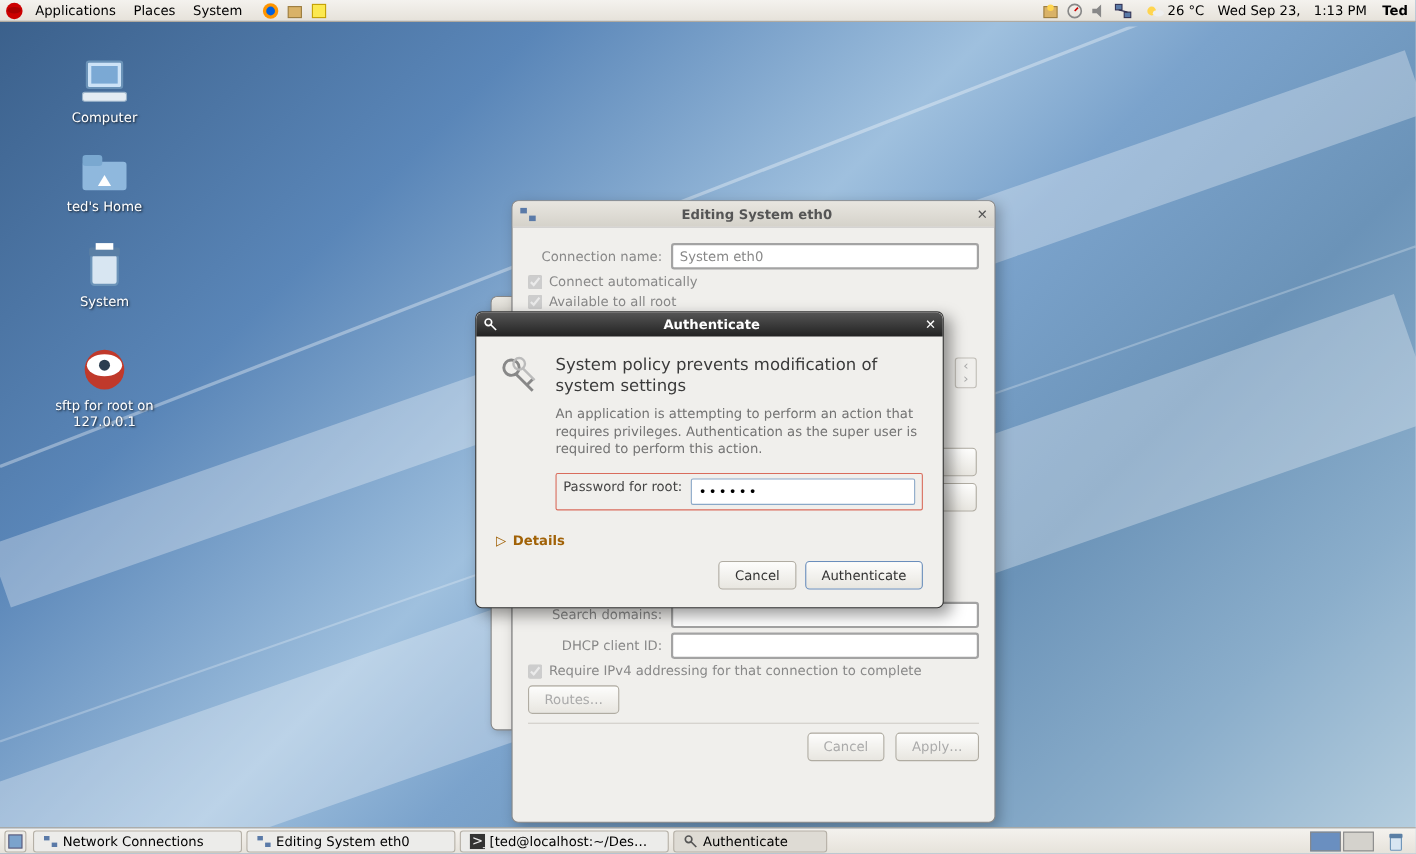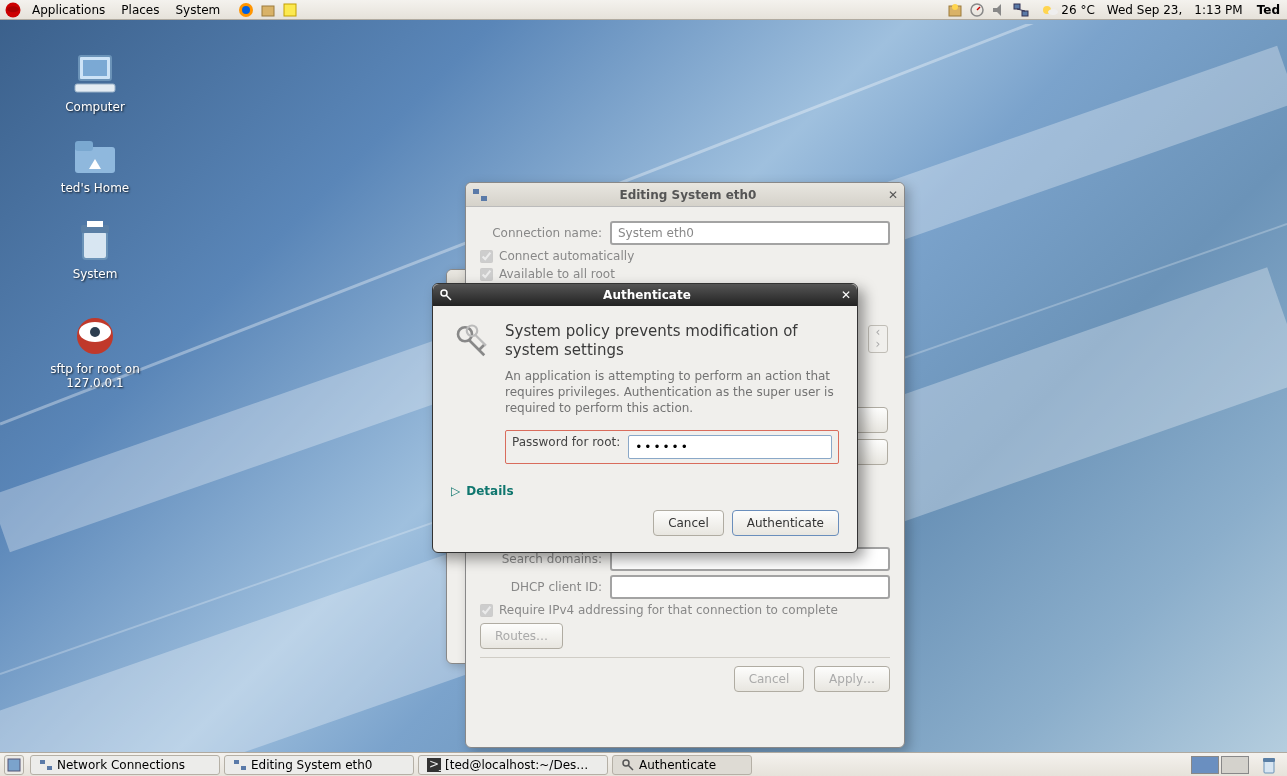--- a/index.html
+++ b/index.html
@@ -31,21 +31,21 @@
 .auth-title{height:22px;background:linear-gradient(#555,#222);color:#fff;border-radius:6px 6px 0 0;display:flex;align-items:center;padding:0 6px;font-weight:bold}
 .auth-title .t{flex:1;text-align:center}
 .auth-body{padding:16px 18px}
 .auth-hdr{display:flex;gap:12px;margin-bottom:10px}
 .keys-icon{width:42px;height:42px;flex-shrink:0}
 .auth-h1{font-weight:normal;font-size:15px;color:#3a3a3a;line-height:1.25}
 .auth-p{color:#737373;margin-top:8px;line-height:1.35}
 .pw-row{display:flex;align-items:flex-start;margin-top:14px;border:1.5px solid #d96c5c;padding:4px 6px;border-radius:2px}
 .pw-row label{color:#444;margin-right:8px}
 .pw-row input{flex:1;height:24px;border:1px solid #8aa8c8;border-radius:2px;padding:0 6px;letter-spacing:2px}
-.details{margin-top:20px;color:#0f766e;font-weight:bold;cursor:pointer}
+.details{margin-top:20px;color:#a16207;font-weight:bold;cursor:pointer}
 .details .tri{display:inline-block;margin-right:6px}
 .auth-btns{display:flex;justify-content:flex-end;gap:8px;margin-top:12px}
 .auth-btns .btn{color:#333}
 .auth-btns .primary{border:1.5px solid #6a8ebc}
 .bottom-panel{position:absolute;bottom:0;left:0;right:0;height:24px;background:linear-gradient(#f4f2ee,#e6e2da);border-top:1px solid #b0aaa0;display:flex;align-items:center}
 .task{height:20px;margin:0 2px;padding:0 8px;border:1px solid #b5b0a6;border-radius:3px;display:flex;align-items:center;gap:4px;background:#ececea;min-width:190px;cursor:pointer}
 .task.active{background:#dedbd4}
 .show-desktop{width:20px;height:20px;margin:0 4px;border:1px solid #b5b0a6;border-radius:3px;display:flex;align-items:center;justify-content:center;background:#ecebe7}
 .ws-switcher{margin-left:auto;display:flex;gap:2px;padding:0 4px}
 .ws{width:28px;height:18px;border:1px solid #888}

